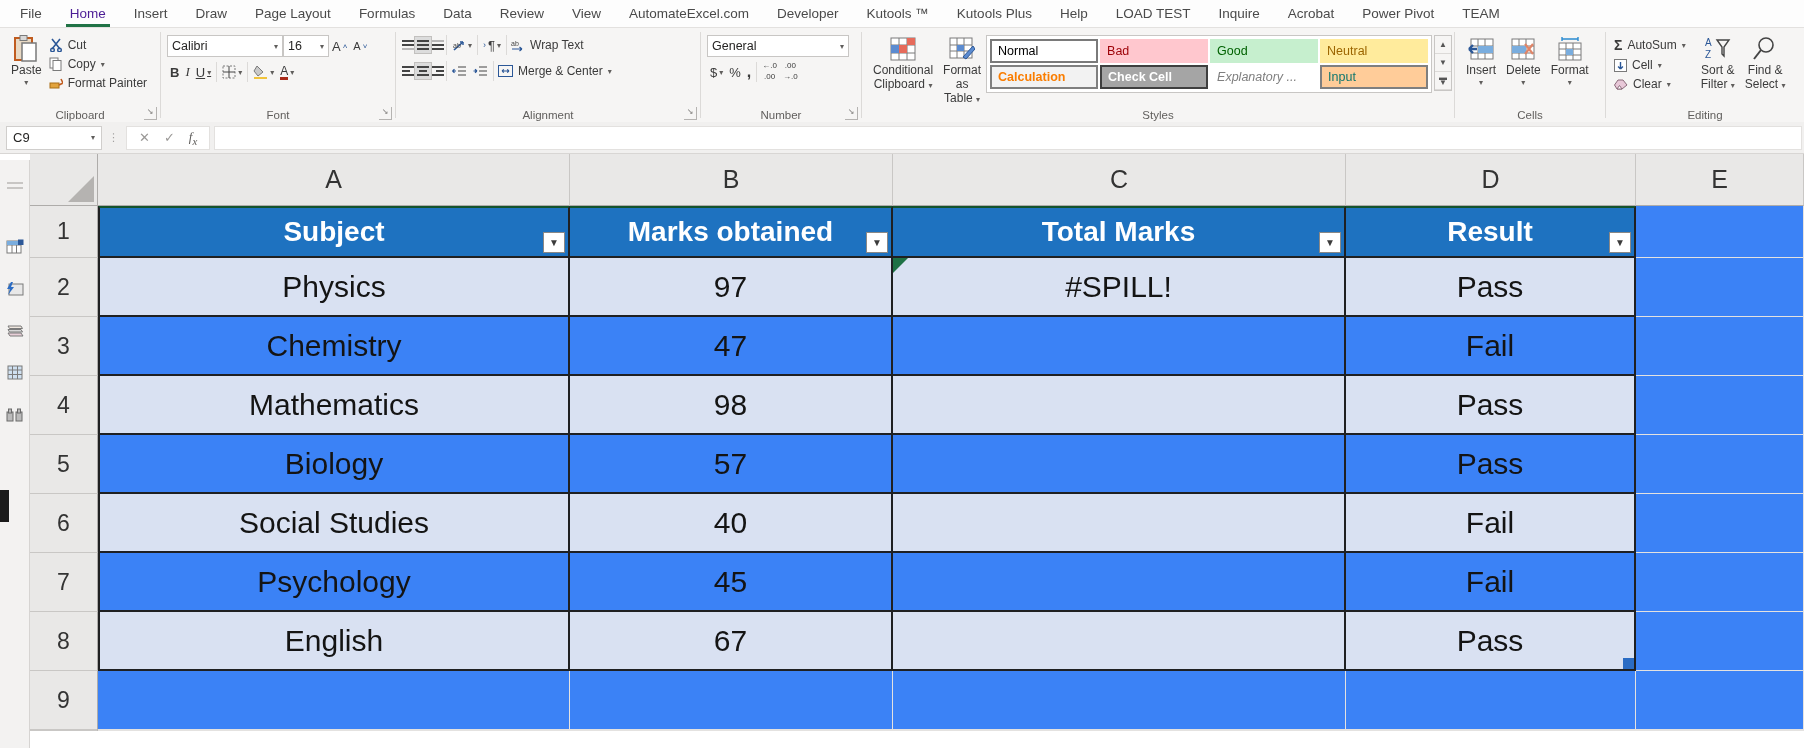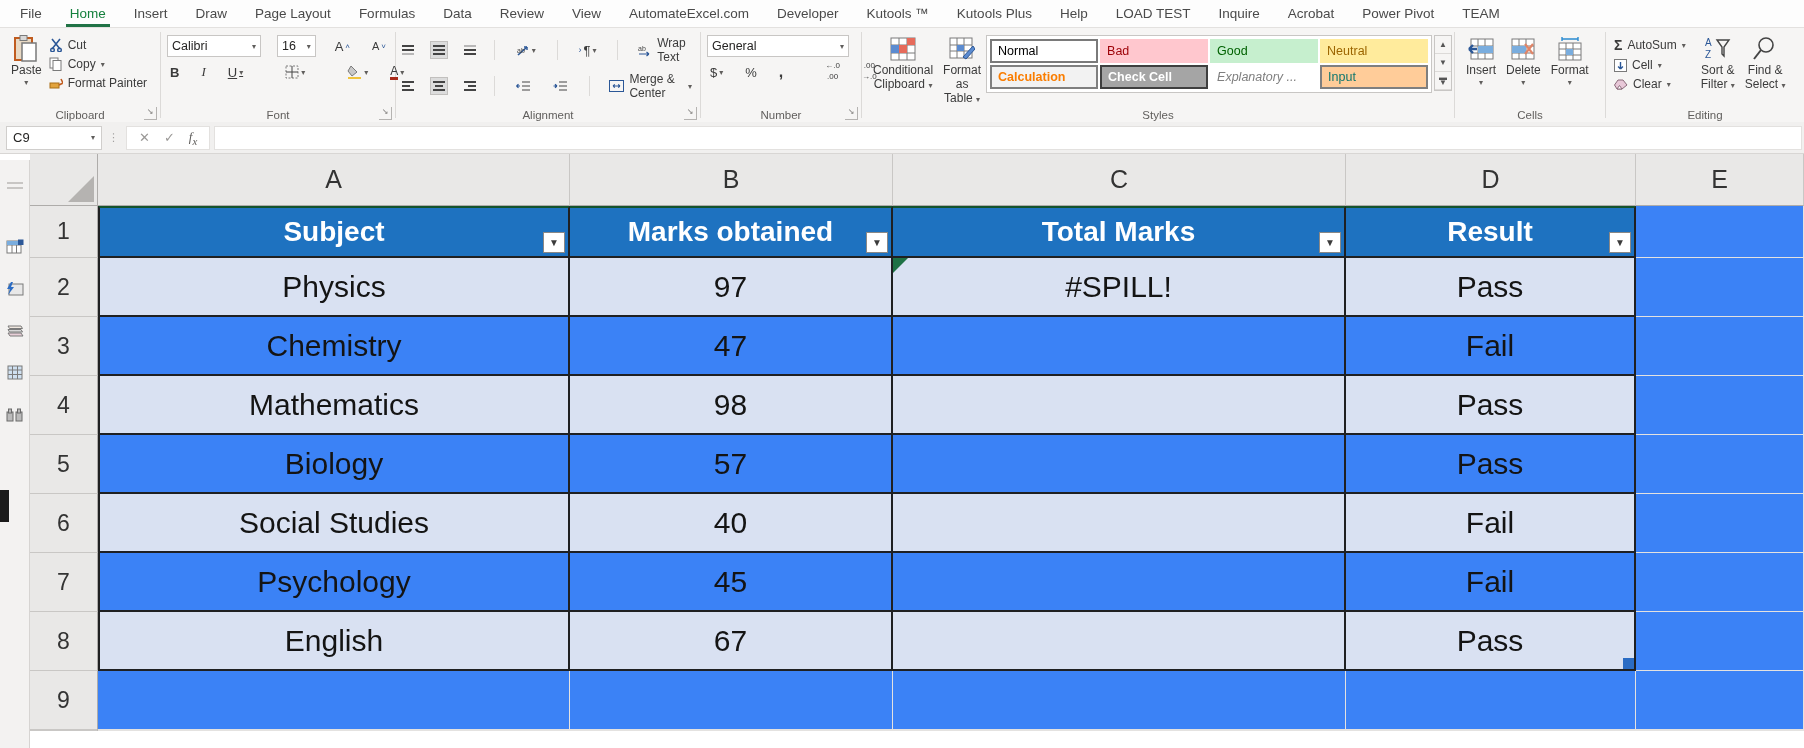--- a/index.html
+++ b/index.html
@@ -5,39 +5,39 @@
   * { box-sizing: border-box; margin: 0; padding: 0; }
   html,body { width:1804px; height:748px; overflow:hidden; background:#fff;
     font-family:"Liberation Sans", sans-serif; }
   #app { position:relative; width:1804px; height:748px; background:#f6f5f4; }
 
   
   .tabbar { position:absolute; left:0; top:0; width:1804px; height:28px; background:#fdfdfd;
     display:flex; align-items:stretch; border-bottom:1px solid #e3e1df; padding-left:6px; }
   .tab { display:flex; align-items:center; padding:0 14px; font-size:13.5px; color:#4a4a4a;
     position:relative; white-space:nowrap; cursor:default; }
-  .tab.active { color:#15803d; }
+  .tab.active { color:#4c1d95; }
   .tab.active::after { content:""; position:absolute; left:10px; right:10px; bottom:0;
     height:3px; background:#217346; }
 
   
   .ribbon { position:absolute; left:0; top:28px; width:1804px; height:94px; background:#f6f5f4;
     display:flex; align-items:stretch; }
   .rgroup { position:relative; display:flex; align-items:flex-start; padding:4px 6px 16px 6px; }
   .vsep { width:1px; background:#dcdad8; margin:4px 0; }
   .grplabel { position:absolute; bottom:1px; left:0; right:0; text-align:center;
     font-size:11.5px; color:#605e5c; }
   .dlg { position:absolute; bottom:2px; right:3px; width:13px; height:13px; border:1px solid #b5b3b1;
     border-top:none; border-left:none; color:#7a7876; font-size:8px; line-height:10px; text-align:center; }
   .bigbtn { display:flex; flex-direction:column; align-items:center; justify-content:flex-start;
     padding:2px 5px; font-size:12px; color:#3b3b3b; text-align:center; line-height:1.15; }
   .bigbtn .ic { height:30px; display:flex; align-items:center; }
   .chev { font-size:8px; color:#605e5c; }
   .rcol { display:flex; flex-direction:column; justify-content:flex-start; gap:3px; padding-top:3px; }
-  .rrow { display:flex; align-items:center; gap:16px; }
+  .rrow { display:flex; align-items:center; gap:0; }
   .smallbtn { display:flex; align-items:center; gap:5px; font-size:12px; color:#3b3b3b; padding:1px 2px; }
   .combo { background:#fff; border:1px solid #c8c6c4; height:22px; display:flex; align-items:center;
     font-size:12.5px; color:#252423; padding:0 4px; justify-content:space-between; }
   .glyphbtn { font-size:13px; color:#3b3b3b; padding:0 3px; display:flex; align-items:center; gap:2px; }
   .alnico { display:inline-block; }
   .alnico i { display:block; height:2px; background:#444; margin:2px 0; }
   .selbox { background:#dcdcdc; border:1px solid #c2c0be; padding:1px 2px; }
   .minisep { width:1px; height:20px; background:#dcdad8; margin:0 2px; }
   .stack2 { display:flex; flex-direction:column; font-size:8px; line-height:1.1; color:#3b3b3b; }
 

